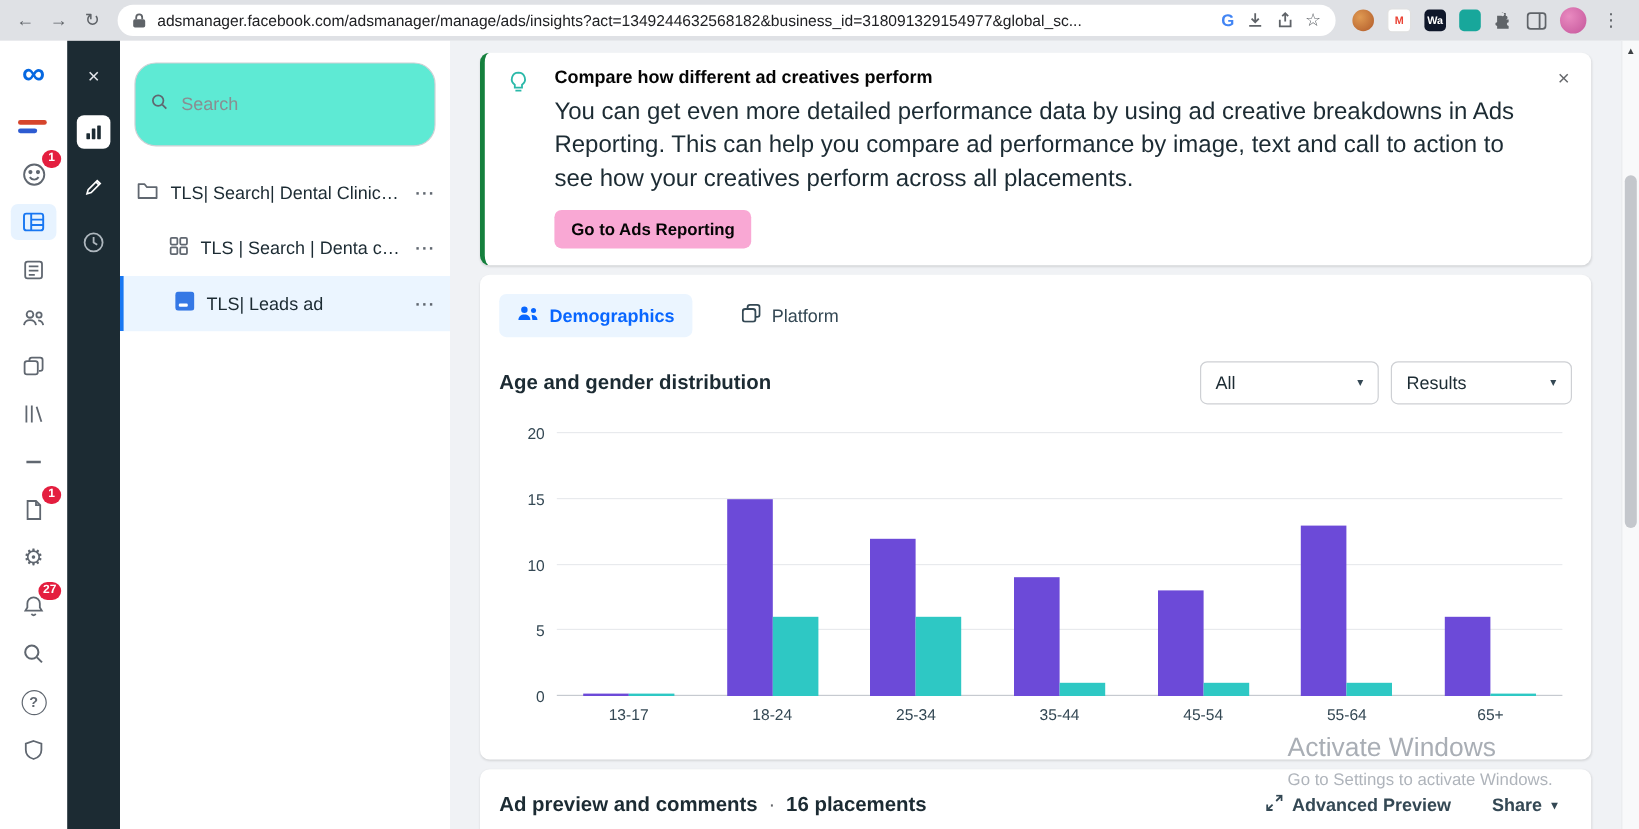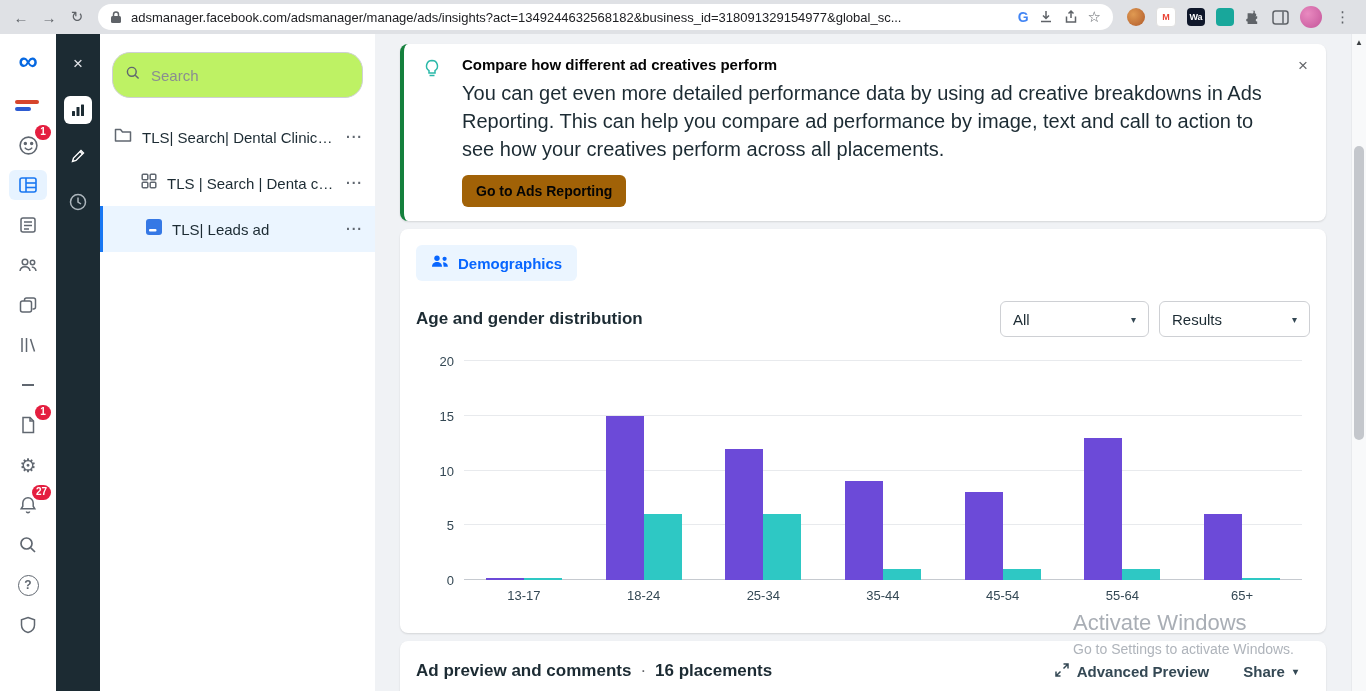--- a/index.html
+++ b/index.html
@@ -41,38 +41,38 @@
     justify-content:center;font-size:12px;font-weight:bold;color:#606770}
 
   .rail-dark{width:44px;background:#1C2B33;display:flex;flex-direction:column;align-items:center;padding-top:16px;gap:18px;flex:0 0 auto}
   .dk{width:28px;height:28px;display:flex;align-items:center;justify-content:center;color:#fff;cursor:pointer;flex:0 0 auto}
   .dk-close{font-size:17px;color:#E4E6EB}
   .dk-active{background:#fff;border-radius:6px}
 
   
   .tree-panel{width:275px;background:#fff;padding-top:10px;flex:0 0 auto}
   .searchbox{margin:8px 12px 16px 12px;height:36px;border:1px solid #CED0D4;border-radius:18px;
-    display:flex;align-items:center;padding:4px 12px;gap:8px;background:#bef264}
+    display:flex;align-items:center;padding:16px 12px;gap:8px;background:#5eead4}
   .searchbox input{border:none;outline:none;flex:1;font-size:15px;color:#1C2B33;font-family:"Liberation Sans",sans-serif;background:transparent}
   .searchbox input::placeholder{color:#8A8D91}
   .tree-row{height:46px;display:flex;align-items:center;gap:10px;padding-right:12px;cursor:pointer}
   .ind-0{padding-left:14px}.ind-1{padding-left:41px}.ind-2{padding-left:46px}
   .tree-row.selected{background:#EBF5FF;box-shadow:inset 3px 0 0 #1877F2}
   .tree-label{flex:1;font-size:15px;color:#1C2B33;white-space:nowrap;overflow:hidden;text-overflow:ellipsis}
   .more{color:#606770;font-size:14px;letter-spacing:1px;font-weight:bold;cursor:pointer}
 
   
   .main{flex:1;background:#F0F2F5;padding:10px 40px 0 25px;min-width:0;overflow:hidden}
   .card{background:#fff;border-radius:8px;box-shadow:0 1px 2px rgba(0,0,0,.12)}
 
   .banner{display:flex;gap:22px;padding:12px 16px 14px 20px;border-left:4px solid #15803d;position:relative}
   .banner-icon{margin-top:3px;flex:0 0 auto}
   .banner-title{font-size:15px;font-weight:bold;color:#050505;margin-bottom:6px}
   .banner-body{font-size:20px;color:#1C2B33;line-height:1.4;max-width:815px}
-  .banner-btn{margin-top:12px;display:inline-block;background:#a16207;border-radius:6px;padding:8px 14px;
+  .banner-btn{margin-top:12px;display:inline-block;background:#f9a8d4;border-radius:6px;padding:8px 14px;
     font-size:14px;font-weight:bold;color:#050505;cursor:pointer}
   .banner-close{position:absolute;top:12px;right:18px;color:#65676B;font-size:17px;cursor:pointer}
 
   .insights{margin-top:8px;padding:16px 16px 14px 16px}
   .tabs{display:flex;align-items:center;gap:26px}
   .tab{display:flex;align-items:center;gap:9px;height:36px;padding:0 15px;border-radius:6px;
     font-size:15px;font-weight:500;color:#344854;cursor:pointer}
   .tab.active{background:#EBF5FF;color:#0866FF;font-weight:bold}
   .head-row{display:flex;align-items:center;justify-content:space-between;margin-top:20px}
   .section-title{font-size:17px;font-weight:bold;color:#1C2B33}
@@ -348,20 +348,29 @@
           <div class="tab active">
             <span>
               <svg width="18" height="15" viewBox="0 0 18 15" fill="#0866FF">
                   <circle cx="6" cy="4.2" r="2.7"></circle>
                   <path d="M1 12.7c0-2.9 2.2-4.6 5-4.6s5 1.7 5 4.6z"></path>
                   <circle cx="13.6" cy="4.8" r="2.1"></circle>
                   <path d="M12 8.3c2.7.1 4.9 1.7 4.9 4.4h-4.2z"></path>
                 </svg>
             </span>
             <span>Demographics</span>
+          </div>
+          <div class="tab">
+            <span>
+              <svg width="16" height="16" viewBox="0 0 16 16" fill="none" stroke="#344854" stroke-width="1.5">
+                  <rect x="1" y="4.5" width="10.5" height="10.5" rx="2"></rect>
+                  <path d="M5 4.5V3a2 2 0 0 1 2-2h6a2 2 0 0 1 2 2v6a2 2 0 0 1-2 2h-1.5"></path>
+                </svg>
+            </span>
+            <span>Platform</span>
           </div>
         </div>
 
         <div class="head-row">
           <div class="section-title">Age and gender distribution</div>
           <div class="selects">
             <div class="select" style="min-width:123px">
               <span>All</span>
               <span class="caret">▾</span>
             </div>

